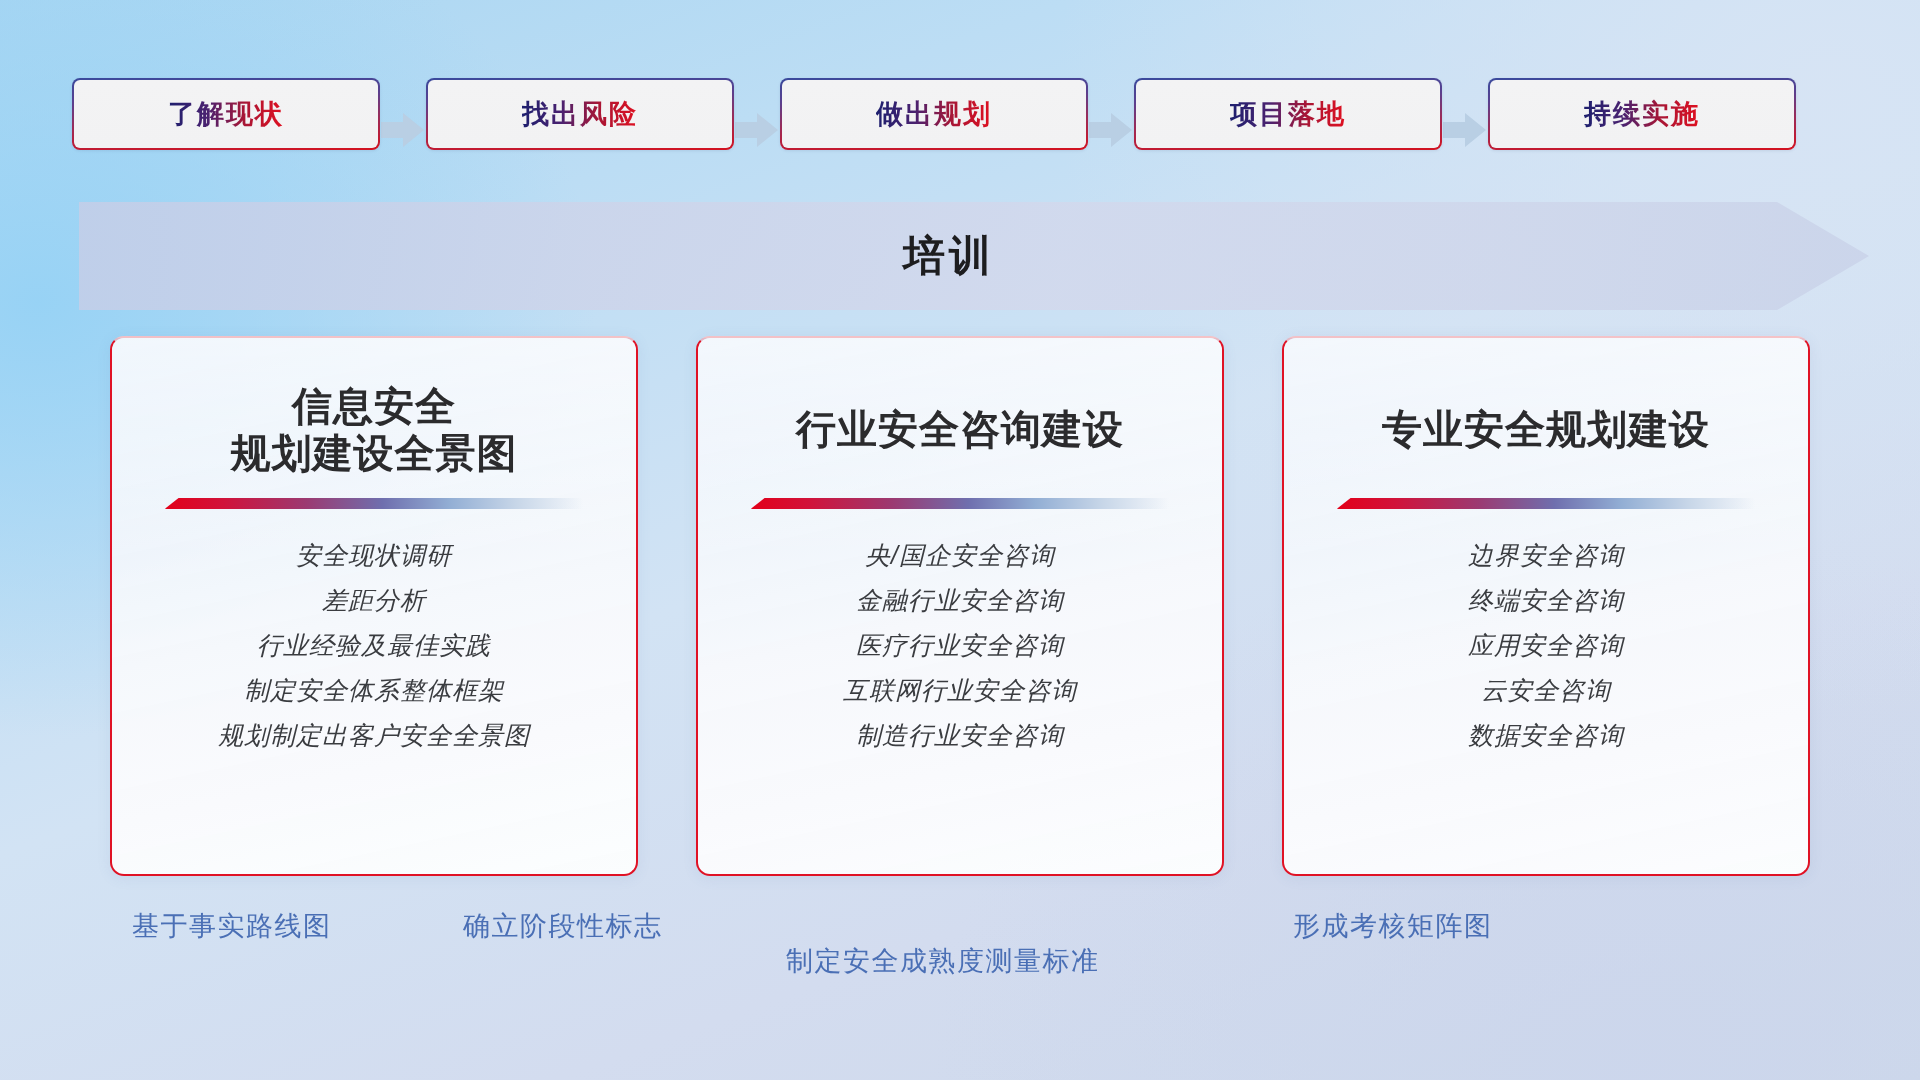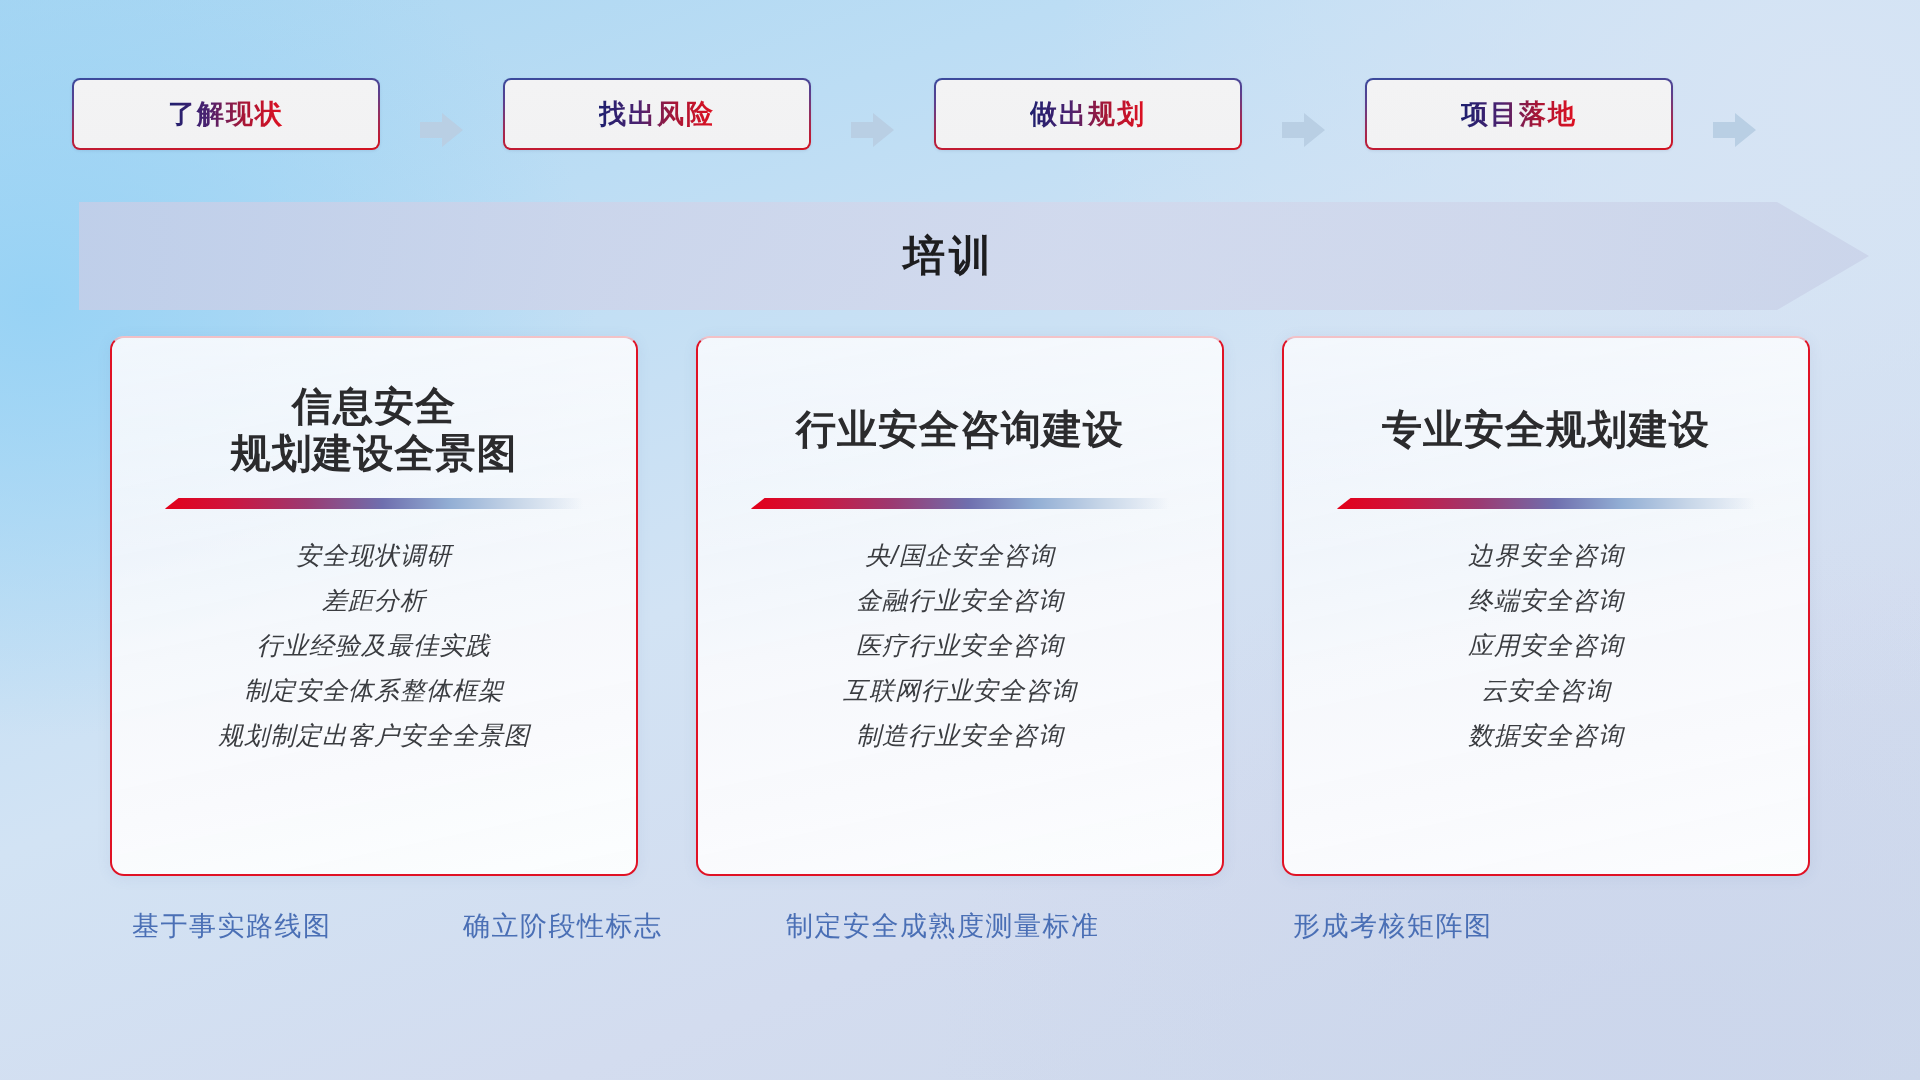--- a/index.html
+++ b/index.html
@@ -207,21 +207,21 @@
     position: absolute;
     top: 0;
     font-size: 27px;
     font-weight: 400;
     color: #4a6fb5;
     letter-spacing: 1.5px;
     white-space: nowrap;
   }
   .caption.c0 { left: 132px; }
   .caption.c1 { left: 463px; }
-  .caption.c2 { left: 786px; }
+  .caption.c2 { left: 786px; margin-top: 35px; }
   .caption.c3 { left: 1293px; text-align: center; }
 </style>
 </head>
 <body>
 
 <div id="stage">
 
   <div id="steps">
 
     <div class="step-pill">
@@ -253,20 +253,23 @@
 
     <div class="step-pill">
       <span class="step-label">项目落地</span>
     </div>
     <div class="step-arrow">
       <svg width="44" height="34" viewBox="0 0 44 34" aria-hidden="true">
         <polygon points="0,9 22,9 22,0 43,17 22,34 22,25 0,25" fill="#b9cfe4"></polygon>
       </svg>
     </div>
 
+    <div class="step-pill">
+      <span class="step-label">持续实施</span>
+    </div>
   </div>
 
   <div id="banner">
     <div id="banner-shape"></div>
     <div id="banner-title">培训</div>
   </div>
 
   <div id="cards">
 
     <div class="card">

